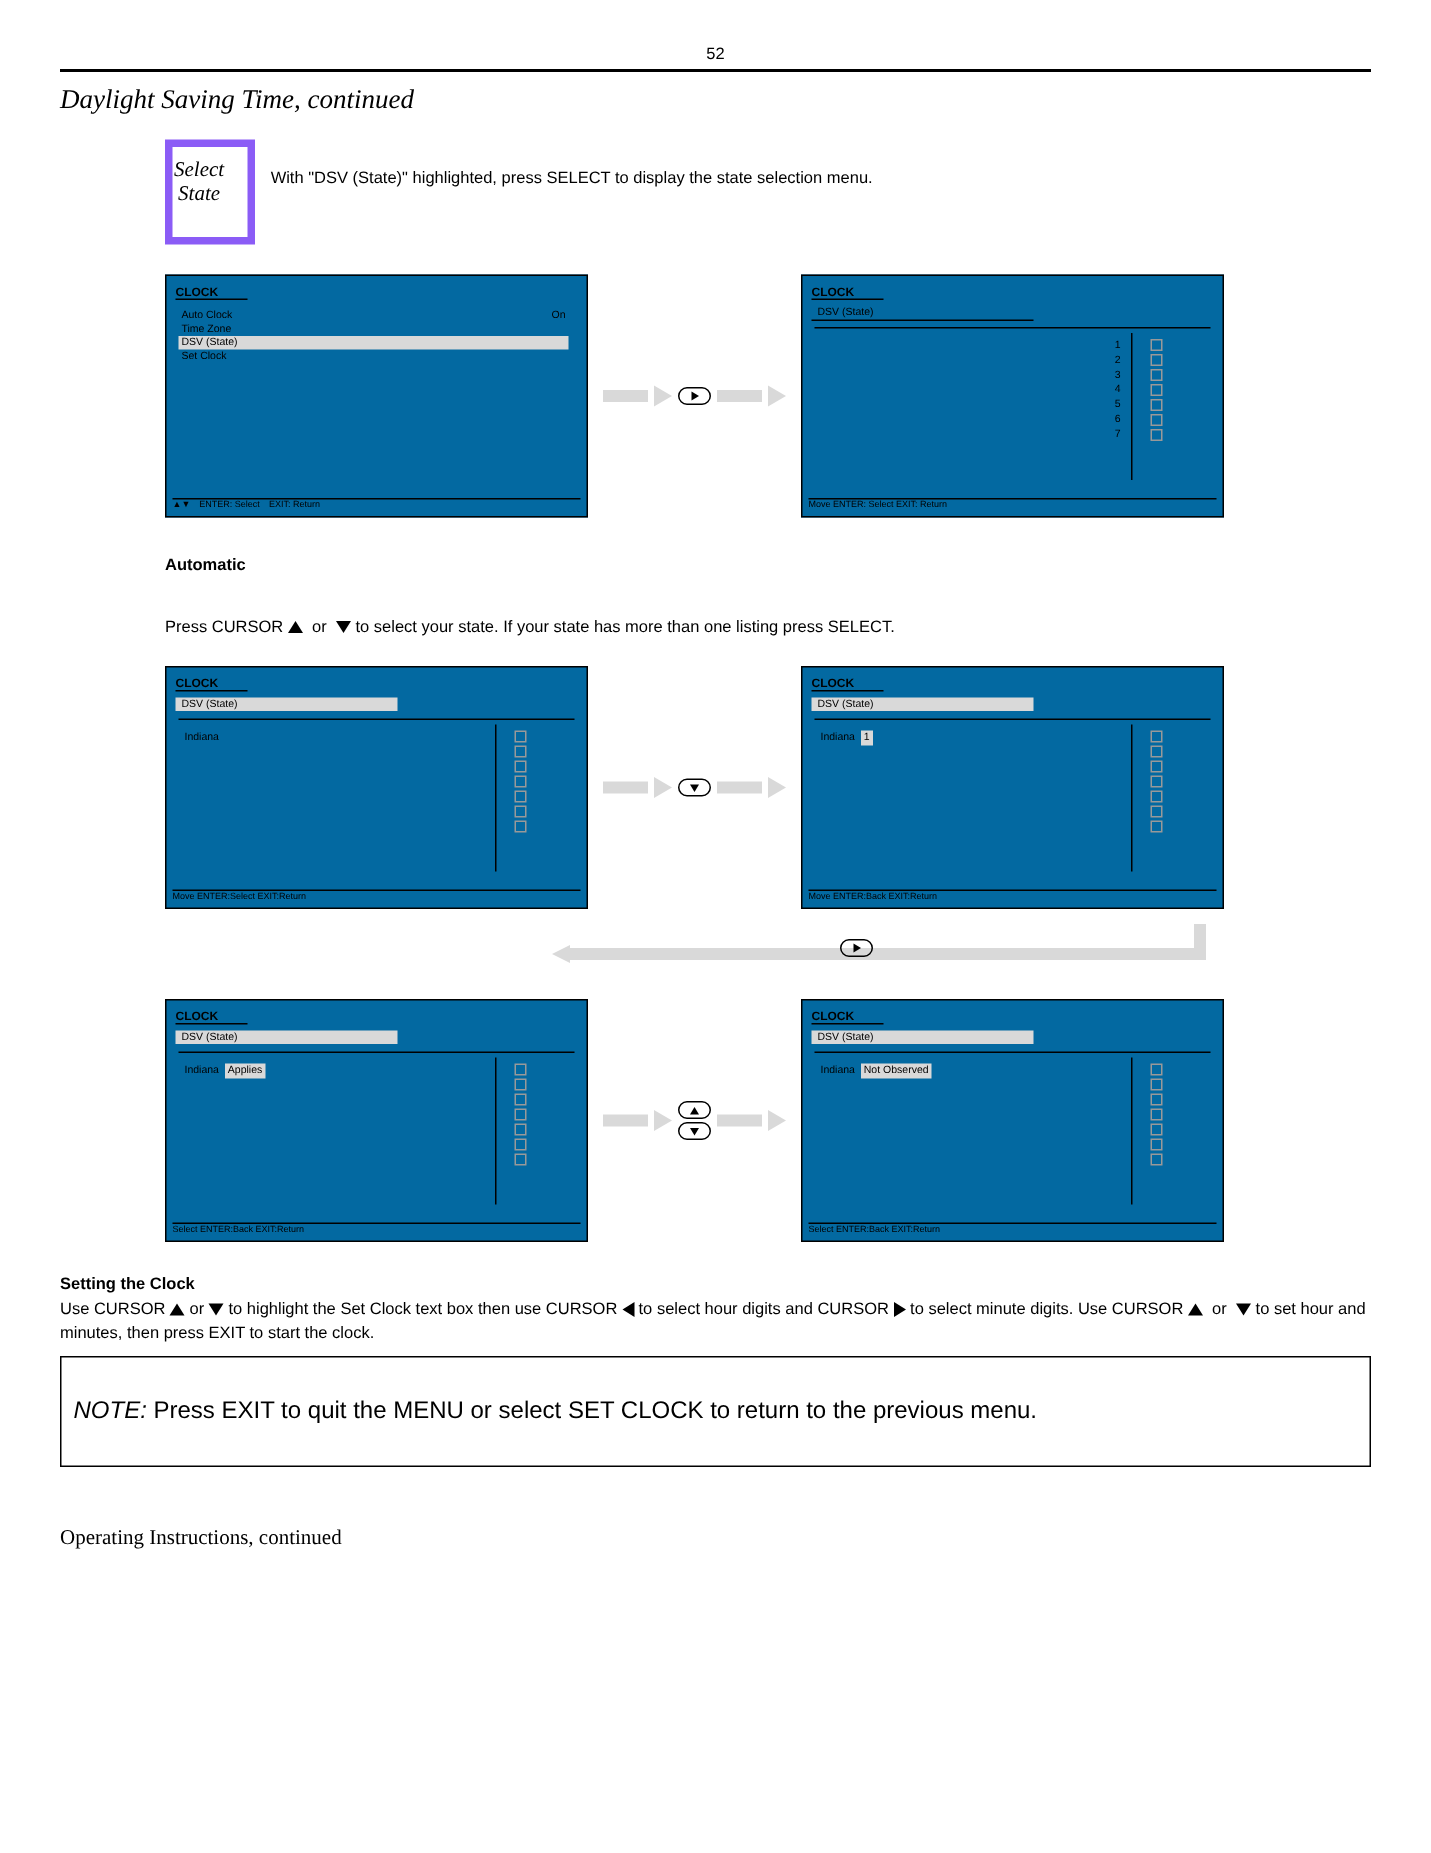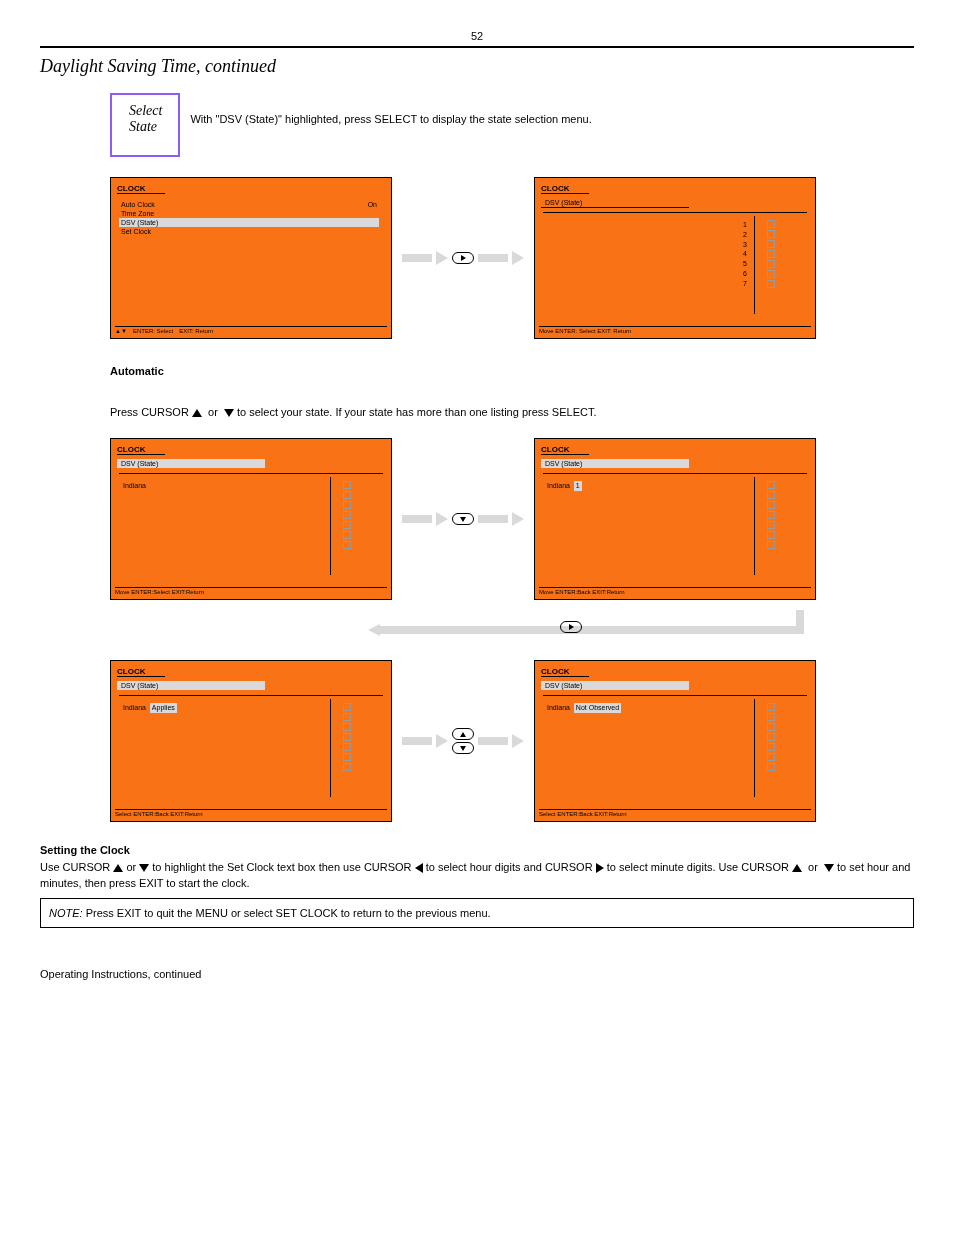--- a/index.html
+++ b/index.html
@@ -20,25 +20,26 @@
     border-top: 2px solid #000;
     margin-bottom: 8px;
   }
   .section-title {
     font-family: "Times New Roman", serif;
     font-style: italic;
     font-size: 18px;
     margin-bottom: 10px;
   }
   .badge {
-    border: 2px solid #8b5cf6;
+    border: 5px solid #8b5cf6;
     display: inline-block;
-    padding: 8px 16px 20px 17px;
+    padding: 8px 16px 20px 1px;
     margin: 6px 0 10px 0;
     vertical-align: top;
+    text-align: center;
   }
   .badge-text {
     font-family: "Times New Roman", serif;
     font-style: italic;
     font-size: 14px;
     white-space: pre-line;
   }
   .badge-row {
     display: flex;
     align-items: flex-start;
@@ -54,21 +55,21 @@
   .screens-row {
     display: flex;
     align-items: center;
     gap: 10px;
     margin: 10px 0;
   }
   .screen {
     border: 1px solid #000;
     width: 280px;
     height: 160px;
-    background: #f97316;
+    background: #0369a1;
     position: relative;
     font-size: 7px;
   }
   .screen .tab {
     position: absolute;
     top: 6px;
     left: 6px;
     border-bottom: 1px solid #000;
     padding-right: 20px;
     font-weight: bold;
@@ -197,27 +198,28 @@
     width:0;height:0;border-top:7px solid transparent;border-bottom:7px solid transparent;border-left:12px solid #d9d9d9;
   }
   .light-shaft { background:#d9d9d9; height:8px; width:30px; }
   .bottom-section {
     margin-top: 20px;
     font-size: 11px;
     line-height:1.5;
   }
   .note-box {
     border:1px solid #000;
-    padding:6px 8px;
+    padding:24px 8px;
     margin-top:6px;
-    font-size:11px;
+    font-size:16px;
   }
   .label-continued {
-    font-size:11px;
+    font-size:14px;
     margin-bottom:14px;
+    font-family:Liberation Serif, serif;
   }
   svg.conn { display:block; }
   .screens-grid {
     margin-left:70px;
   }
 </style>
 </head>
 <body>
 
 <div class="page-number">52</div>

